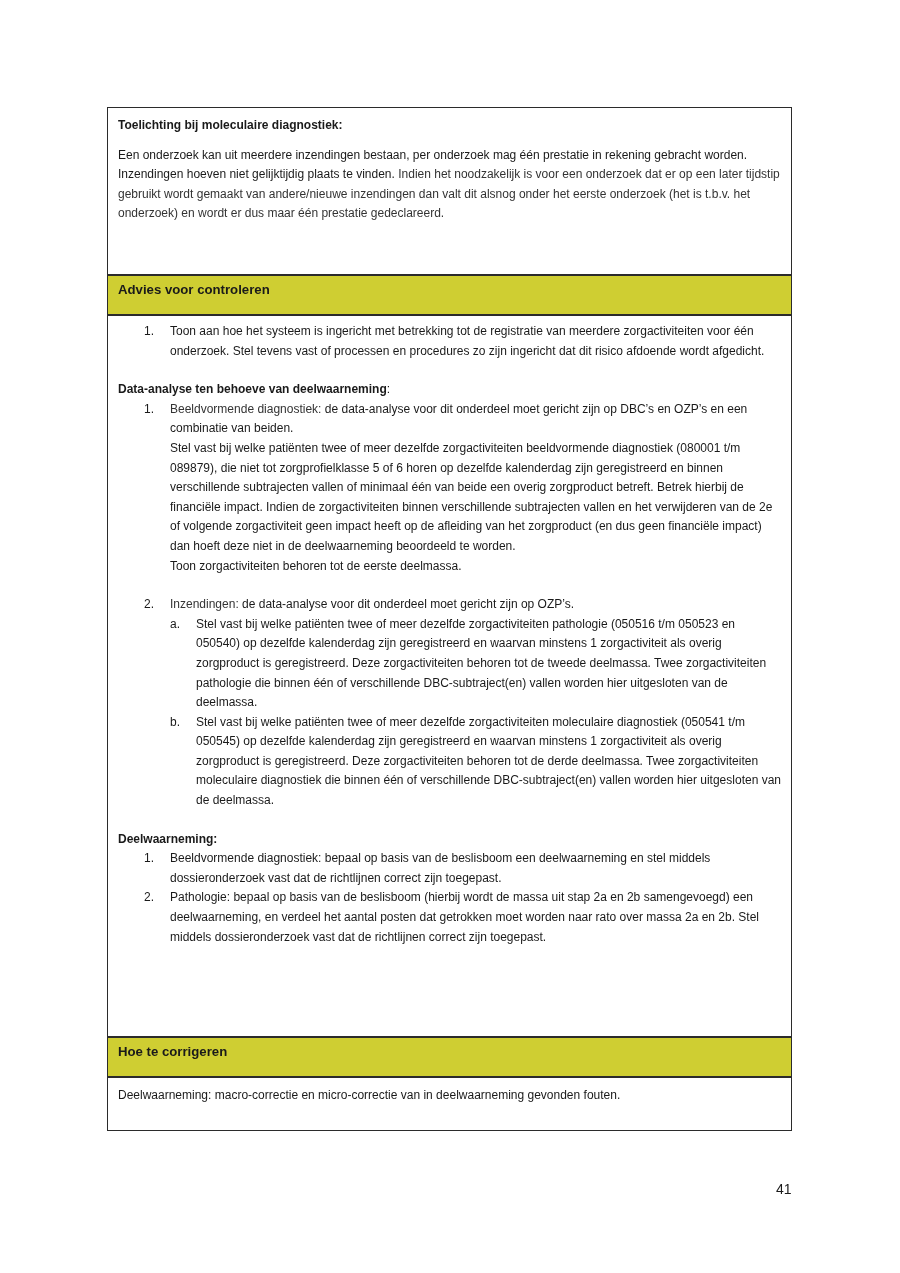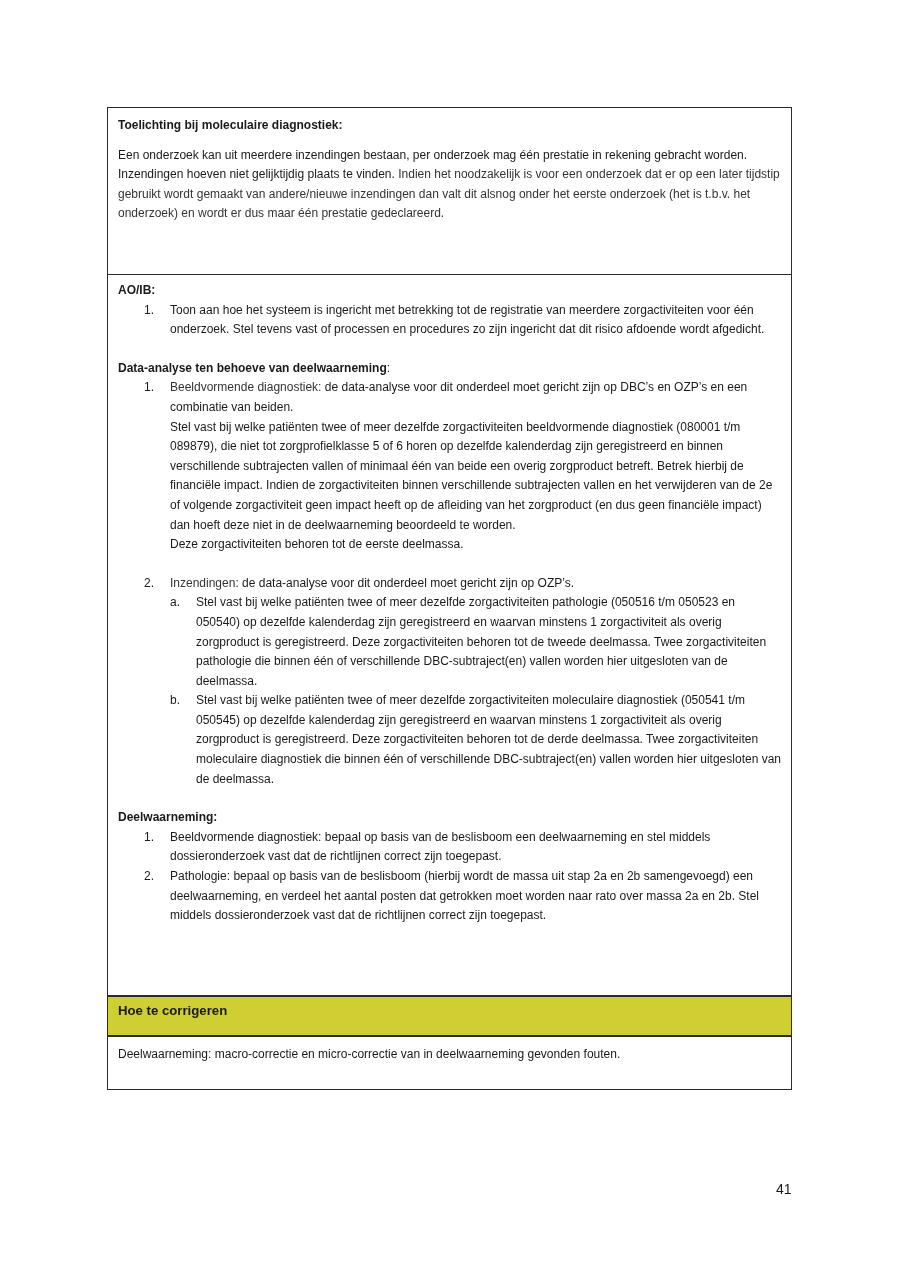--- a/index.html
+++ b/index.html
@@ -25,35 +25,37 @@
 <body>
 
 <div class="frame">
 
   <div class="section first">
     <p class="bold">Toelichting bij moleculaire diagnostiek:</p>
     <div class="gap"></div>
     <p><span>Een onderzoek kan uit meerdere inzendingen bestaan, per onderzoek mag één prestatie in rekening gebracht worden. Inzendingen hoeven niet gelijktijdig plaats te vinden. </span><span class="ital">Indien het noodzakelijk is voor een onderzoek dat er op een later tijdstip gebruikt wordt gemaakt van andere/nieuwe inzendingen dan valt dit alsnog onder het eerste onderzoek (het is t.b.v. het onderzoek) en wordt er dus maar één prestatie gedeclareerd.</span></p>
   </div>
 
+  <div class="band">
+    <span>Advies voor controleren</span>
+  </div>
 
   <div class="section s2">
-    <p class="bold">AO/IB:</p>
     <div class="li">
       <span class="num">1.</span>
       <span>Toon aan hoe het systeem is ingericht met betrekking tot de registratie van meerdere zorgactiviteiten voor één onderzoek. Stel tevens vast of processen en procedures zo zijn ingericht dat dit risico afdoende wordt afgedicht.</span>
     </div>
     <div class="gap" style="height:19px"></div>
 
     <p><span class="bold">Data-analyse ten behoeve van deelwaarneming</span><span>:</span></p>
     <div class="li">
       <span class="num">1.</span>
       <p><span class="ital">Beeldvormende diagnostiek:</span><span> de data-analyse voor dit onderdeel moet gericht zijn op DBC’s en OZP’s en een combinatie van beiden.</span></p>
       <p>Stel vast bij welke patiënten twee of meer dezelfde zorgactiviteiten beeldvormende diagnostiek (080001 t/m 089879), die niet tot zorgprofielklasse 5 of 6 horen op dezelfde kalenderdag zijn geregistreerd en binnen verschillende subtrajecten vallen of minimaal één van beide een overig zorgproduct betreft. Betrek hierbij de financiële impact. Indien de zorgactiviteiten binnen verschillende subtrajecten vallen en het verwijderen van de 2e of volgende zorgactiviteit geen impact heeft op de afleiding van het zorgproduct (en dus geen financiële impact) dan hoeft deze niet in de deelwaarneming beoordeeld te worden.</p>
-      <p>Deze zorgactiviteiten behoren tot de eerste deelmassa.</p>
+      <p>Toon zorgactiviteiten behoren tot de eerste deelmassa.</p>
     </div>
     <div class="gap" style="height:19px"></div>
     <div class="li">
       <span class="num">2.</span>
       <p><span class="ital">Inzendingen:</span><span> de data-analyse voor dit onderdeel moet gericht zijn op OZP’s.</span></p>
       <div class="sub">
         <span class="num">a.</span>
         <span>Stel vast bij welke patiënten twee of meer dezelfde zorgactiviteiten pathologie (050516 t/m 050523 en 050540) op dezelfde kalenderdag zijn geregistreerd en waarvan minstens 1 zorgactiviteit als overig zorgproduct is geregistreerd. Deze zorgactiviteiten behoren tot de tweede deelmassa. Twee zorgactiviteiten pathologie die binnen één of verschillende DBC-subtraject(en) vallen worden hier uitgesloten van de deelmassa.</span>
       </div>
       <div class="sub">

